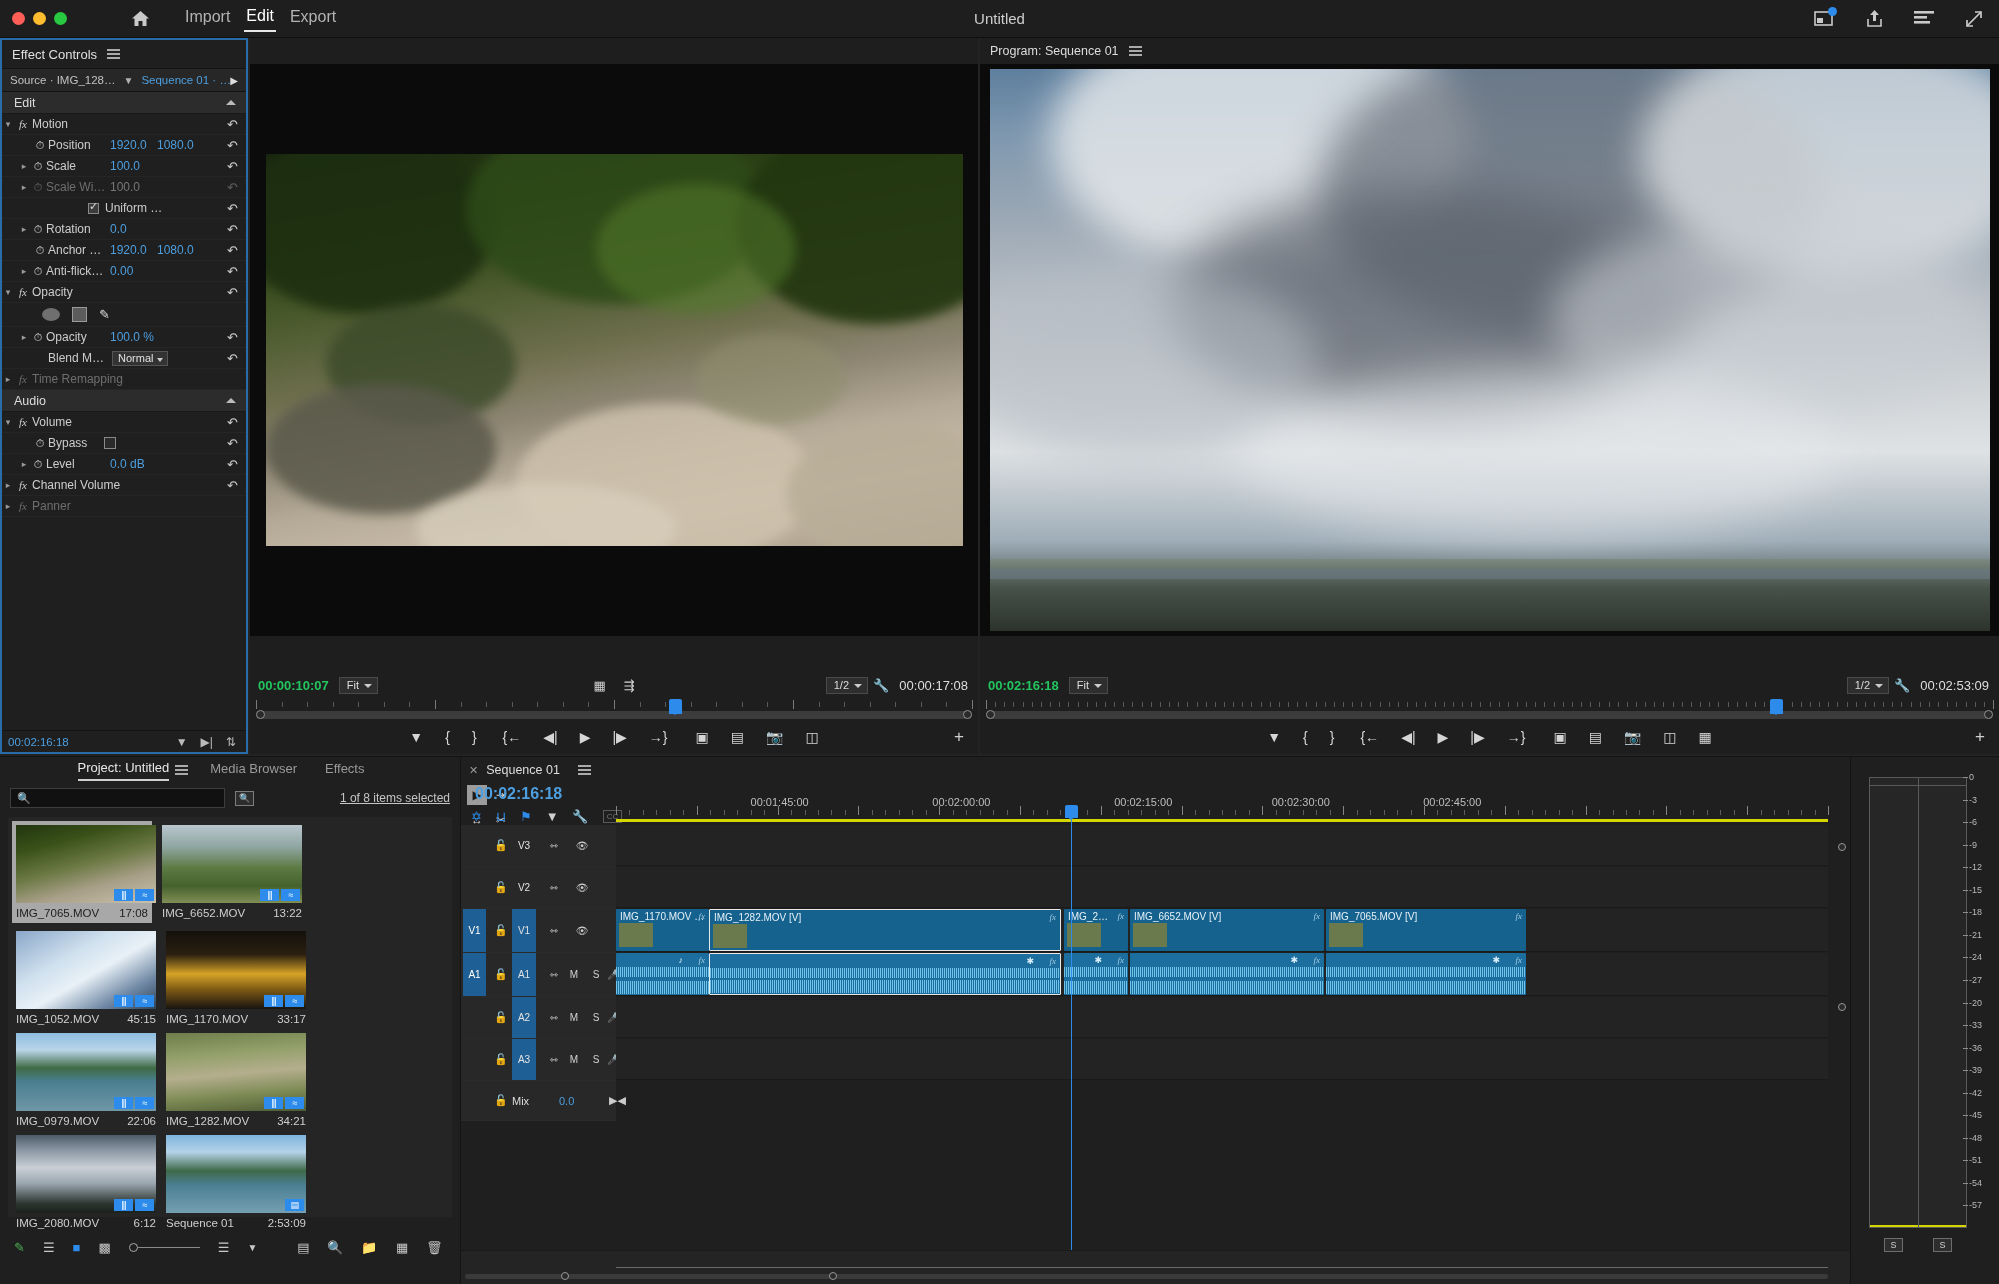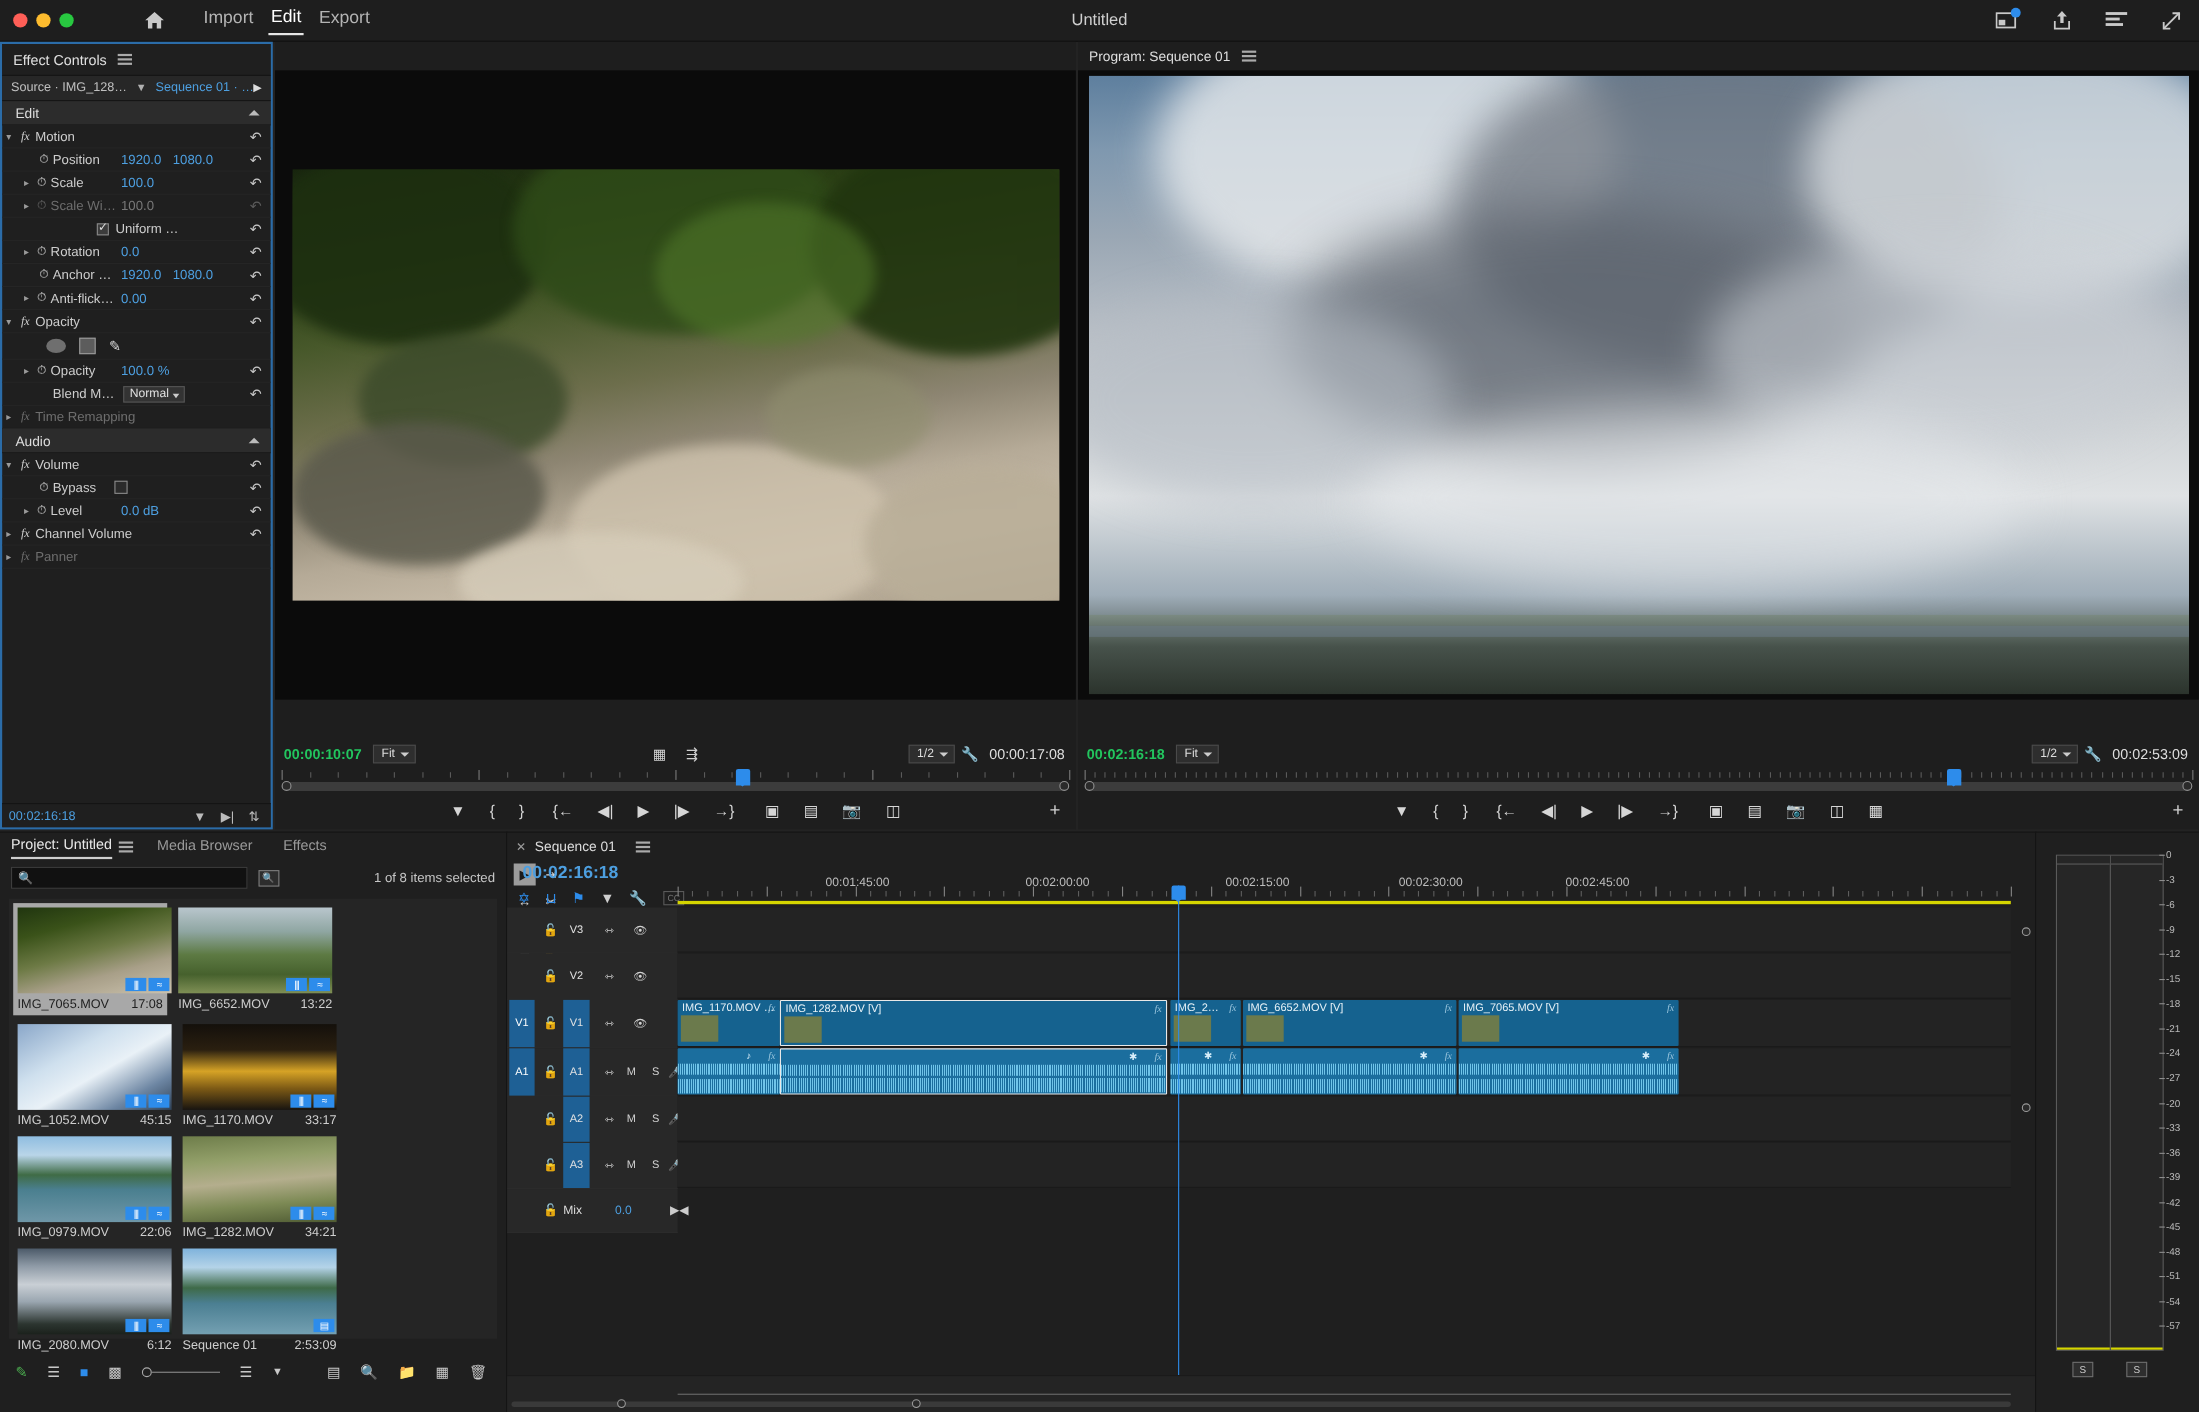--- a/index.html
+++ b/index.html
@@ -110,31 +110,31 @@
   .tl-knob { position:absolute; width:9px; height:9px; border-radius:50%; border:1.5px solid #909090; background:#2a2a2a; top:10px; }
   .chd { position:absolute; top:-1px; width:13px; height:15px; background:#2d8ceb; border-radius:2px 2px 0 0; }
   .chd::after { content:""; position:absolute; left:0; top:11px; border-left:6.5px solid transparent; border-right:6.5px solid transparent; border-top:5px solid #2d8ceb; }
 
   .btnrow { height: 34px; display:flex; align-items:center; justify-content:center; gap:22px; position:relative; color:#d6d6d6; font-size:14px; }
   .btnrow .plus { position:absolute; right:14px; font-size:17px; color:#d0d0d0; }
   .btnrow .grp { display:flex; align-items:center; gap:22px; }
 
   
   .proj-panel { position:absolute; left:0; top:756px; width:460px; height:528px; background:#1f1f1f; border-top:1px solid #141414; }
-  .proj-tabs { height:26px; display:flex; align-items:center; gap:0; padding-left:10px; }
+  .proj-tabs { height:26px; display:flex; align-items:center; gap:0; padding-left:10px;justify-content:center; }
   .ptab { font-size:13px; color:#9a9a9a; margin-right:28px; padding-bottom:4px; }
   .ptab.active { color:#e8e8e8; border-bottom:2px solid #cfcfcf; }
   .proj-file { height:26px; display:flex; align-items:center; gap:10px; padding-left:10px; font-size:12.5px; color:#d8d8d8; }
   .bin-ic { width:16px;height:13px;background:#4a4a4a;border-radius:2px; position:relative; }
   .bin-ic::before { content:""; position:absolute; left:2px; top:-3px; width:7px; height:3px; background:#4a4a4a; border-radius:1px 1px 0 0; }
   .proj-search { height:30px; display:flex; align-items:center; padding:0 10px; gap:10px; }
   .search-box { flex: 0 0 215px; height:20px; background:#111; border:1px solid #3d3d3d; display:flex; align-items:center; padding-left:6px; }
   .srch-ic { color:#9a9a9a; font-size:11px; }
   .find-ic { width:19px;height:15px;border:1px solid #7d7d7d;background:#2d2d2d; display:flex;align-items:center;justify-content:center;font-size:9px;color:#ccc; }
-  .sel-count { margin-left:auto; font-size:12px; color:#c6c6c6; }
+  .sel-count { margin-left:auto; font-size:12px; color:#c6c6c6;text-decoration:underline; }
   .thumbs { margin:4px 8px 0; background:#252525; height:400px; padding:8px; display:flex; flex-wrap:wrap; align-content:flex-start; gap:8px 10px; }
   .thumb { width:140px; }
   .thumb.selected { background:#a8a8a8; padding:4px; margin:-4px 0 0 -4px; }
   .thumb .pic { width:140px; height:78px; position:relative; overflow:hidden; background:#333; }
   .thumb.selected .pic { width:140px; }
   .badges { position:absolute; right:2px; bottom:2px; display:flex; gap:2px; }
   .bdg { width:19px; height:12px; background:#2d8ceb; display:flex; align-items:center; justify-content:center; }
   .bdg span { font-size:9px; color:#fff; letter-spacing:-1px; }
   .thumb .meta { display:flex; justify-content:space-between; font-size:11.5px; color:#cfcfcf; padding-top:4px; }
   .thumb.selected .meta { color:#1d1d1d; }

